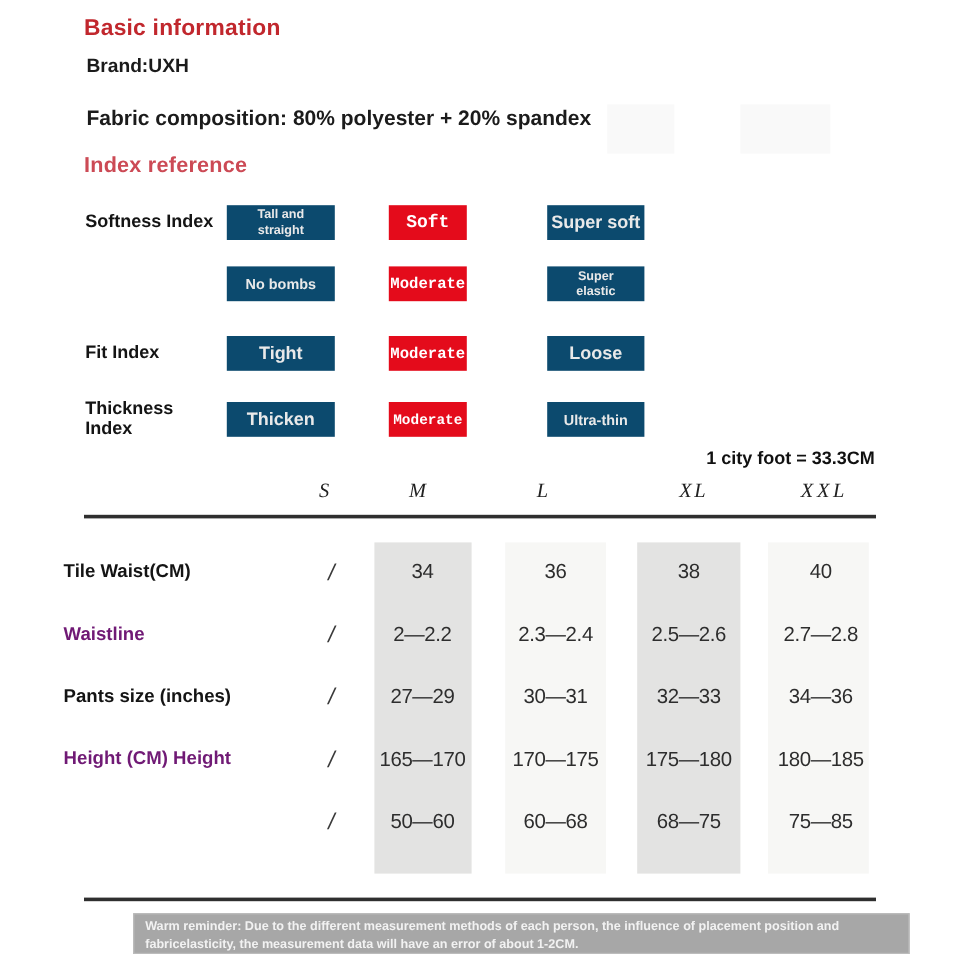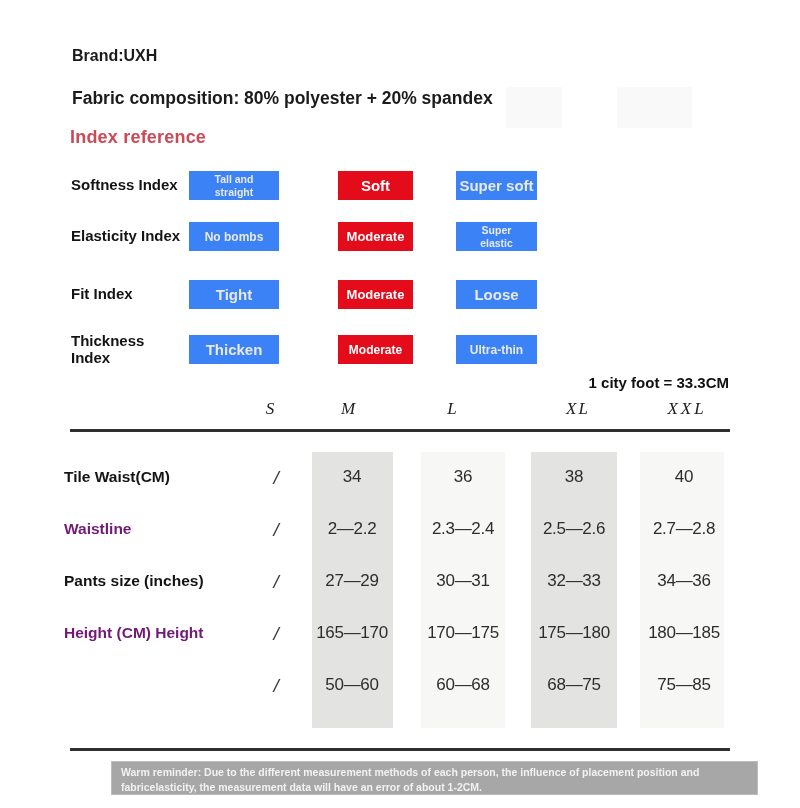--- a/index.html
+++ b/index.html
@@ -38,23 +38,23 @@
     font-size:15px;font-weight:bold;color:#141414;line-height:1.12;
   }
   .idx-label.nowrap{white-space:nowrap;}
   .idx-label.wrap{width:85px;}
   .opt{
     position:absolute;height:29px;box-sizing:border-box;
     display:flex;align-items:center;justify-content:center;
     text-align:center;font-weight:bold;
   }
   .opt.c1{left:189px;width:90px;}
-  .opt.c2{left:338px;width:75px;}
+  .opt.c2{left:324px;width:65px;font-family:Liberation Mono, monospace;}
   .opt.c3{left:456px;width:81px;}
-  .opt.gray{background:#3b82f6;color:#e9e9e9;}
+  .opt.gray{background:#0c4a6e;color:#e9e9e9;}
   .opt.red{background:#e40b1b;color:#ffffff;}
   .fs15{font-size:15px;}
   .fs13{font-size:13px;}
   .fs12{font-size:12px;}
   .fs10{font-size:10.5px;line-height:1.15;padding:0 12px;}
 
   
   .r1{top:171px;} .r2{top:222px;} .r3{top:280px;} .r4{top:335px;}
 
   
@@ -72,21 +72,21 @@
   .rule{position:absolute;left:70px;width:660px;height:3px;background:#2f2f2f;}
   .rule.top{top:429px;}
   .rule.bottom{top:748px;}
   .band{position:absolute;top:452px;height:276px;}
   .band.b1{left:312px;width:81px;background:#e3e3e2;}
   .band.b2{left:421px;width:84px;background:#f7f7f5;}
   .band.b3{left:531px;width:86px;background:#e3e3e2;}
   .band.b4{left:640px;width:84px;background:#f7f7f5;}
 
   .trow-label{
-    position:absolute;left:64px;
+    position:absolute;left:53px;
     font-size:15.5px;font-weight:bold;color:#141414;white-space:nowrap;
   }
   .trow-label.red{color:#701a75;}
   .tval{
     position:absolute;transform:translateX(-50%);
     font-size:17px;color:#2d2d2d;white-space:nowrap;letter-spacing:-0.3px;
   }
   .tval.slash{font-size:19px;font-style:italic;color:#3a3a3a;}
   
   .vc0{left:276px;} .vc1{left:352px;} .vc2{left:463px;} .vc3{left:574px;} .vc4{left:684px;}
@@ -101,32 +101,32 @@
     color:#f2f2f2;font-size:10.5px;font-weight:bold;line-height:1.45;
     padding:3px 9px;
     margin-left:43px;
   }
 </style>
 </head>
 <body>
 
 <div class="page">
 
+  <div class="h-basic">Basic information</div>
   <div class="brand">Brand:UXH</div>
   <div class="fabric">Fabric composition: 80% polyester + 20% spandex</div>
   <div class="h-index">Index reference</div>
   <div class="ghost g1"></div>
   <div class="ghost g2"></div>
 
   <div class="idx-label nowrap r1">Softness Index</div>
   <div class="opt gray c1 r1 fs10">Tall and straight</div>
   <div class="opt red  c2 r1 fs15">Soft</div>
   <div class="opt gray c3 r1 fs15">Super soft</div>
 
-  <div class="idx-label nowrap r2">Elasticity Index</div>
   <div class="opt gray c1 r2 fs12">No bombs</div>
   <div class="opt red  c2 r2 fs13">Moderate</div>
   <div class="opt gray c3 r2 fs10">Super elastic</div>
 
   <div class="idx-label nowrap r3">Fit Index</div>
   <div class="opt gray c1 r3 fs15">Tight</div>
   <div class="opt red  c2 r3 fs13">Moderate</div>
   <div class="opt gray c3 r3 fs15">Loose</div>
 
   <div class="idx-label wrap r4">Thickness Index</div>

